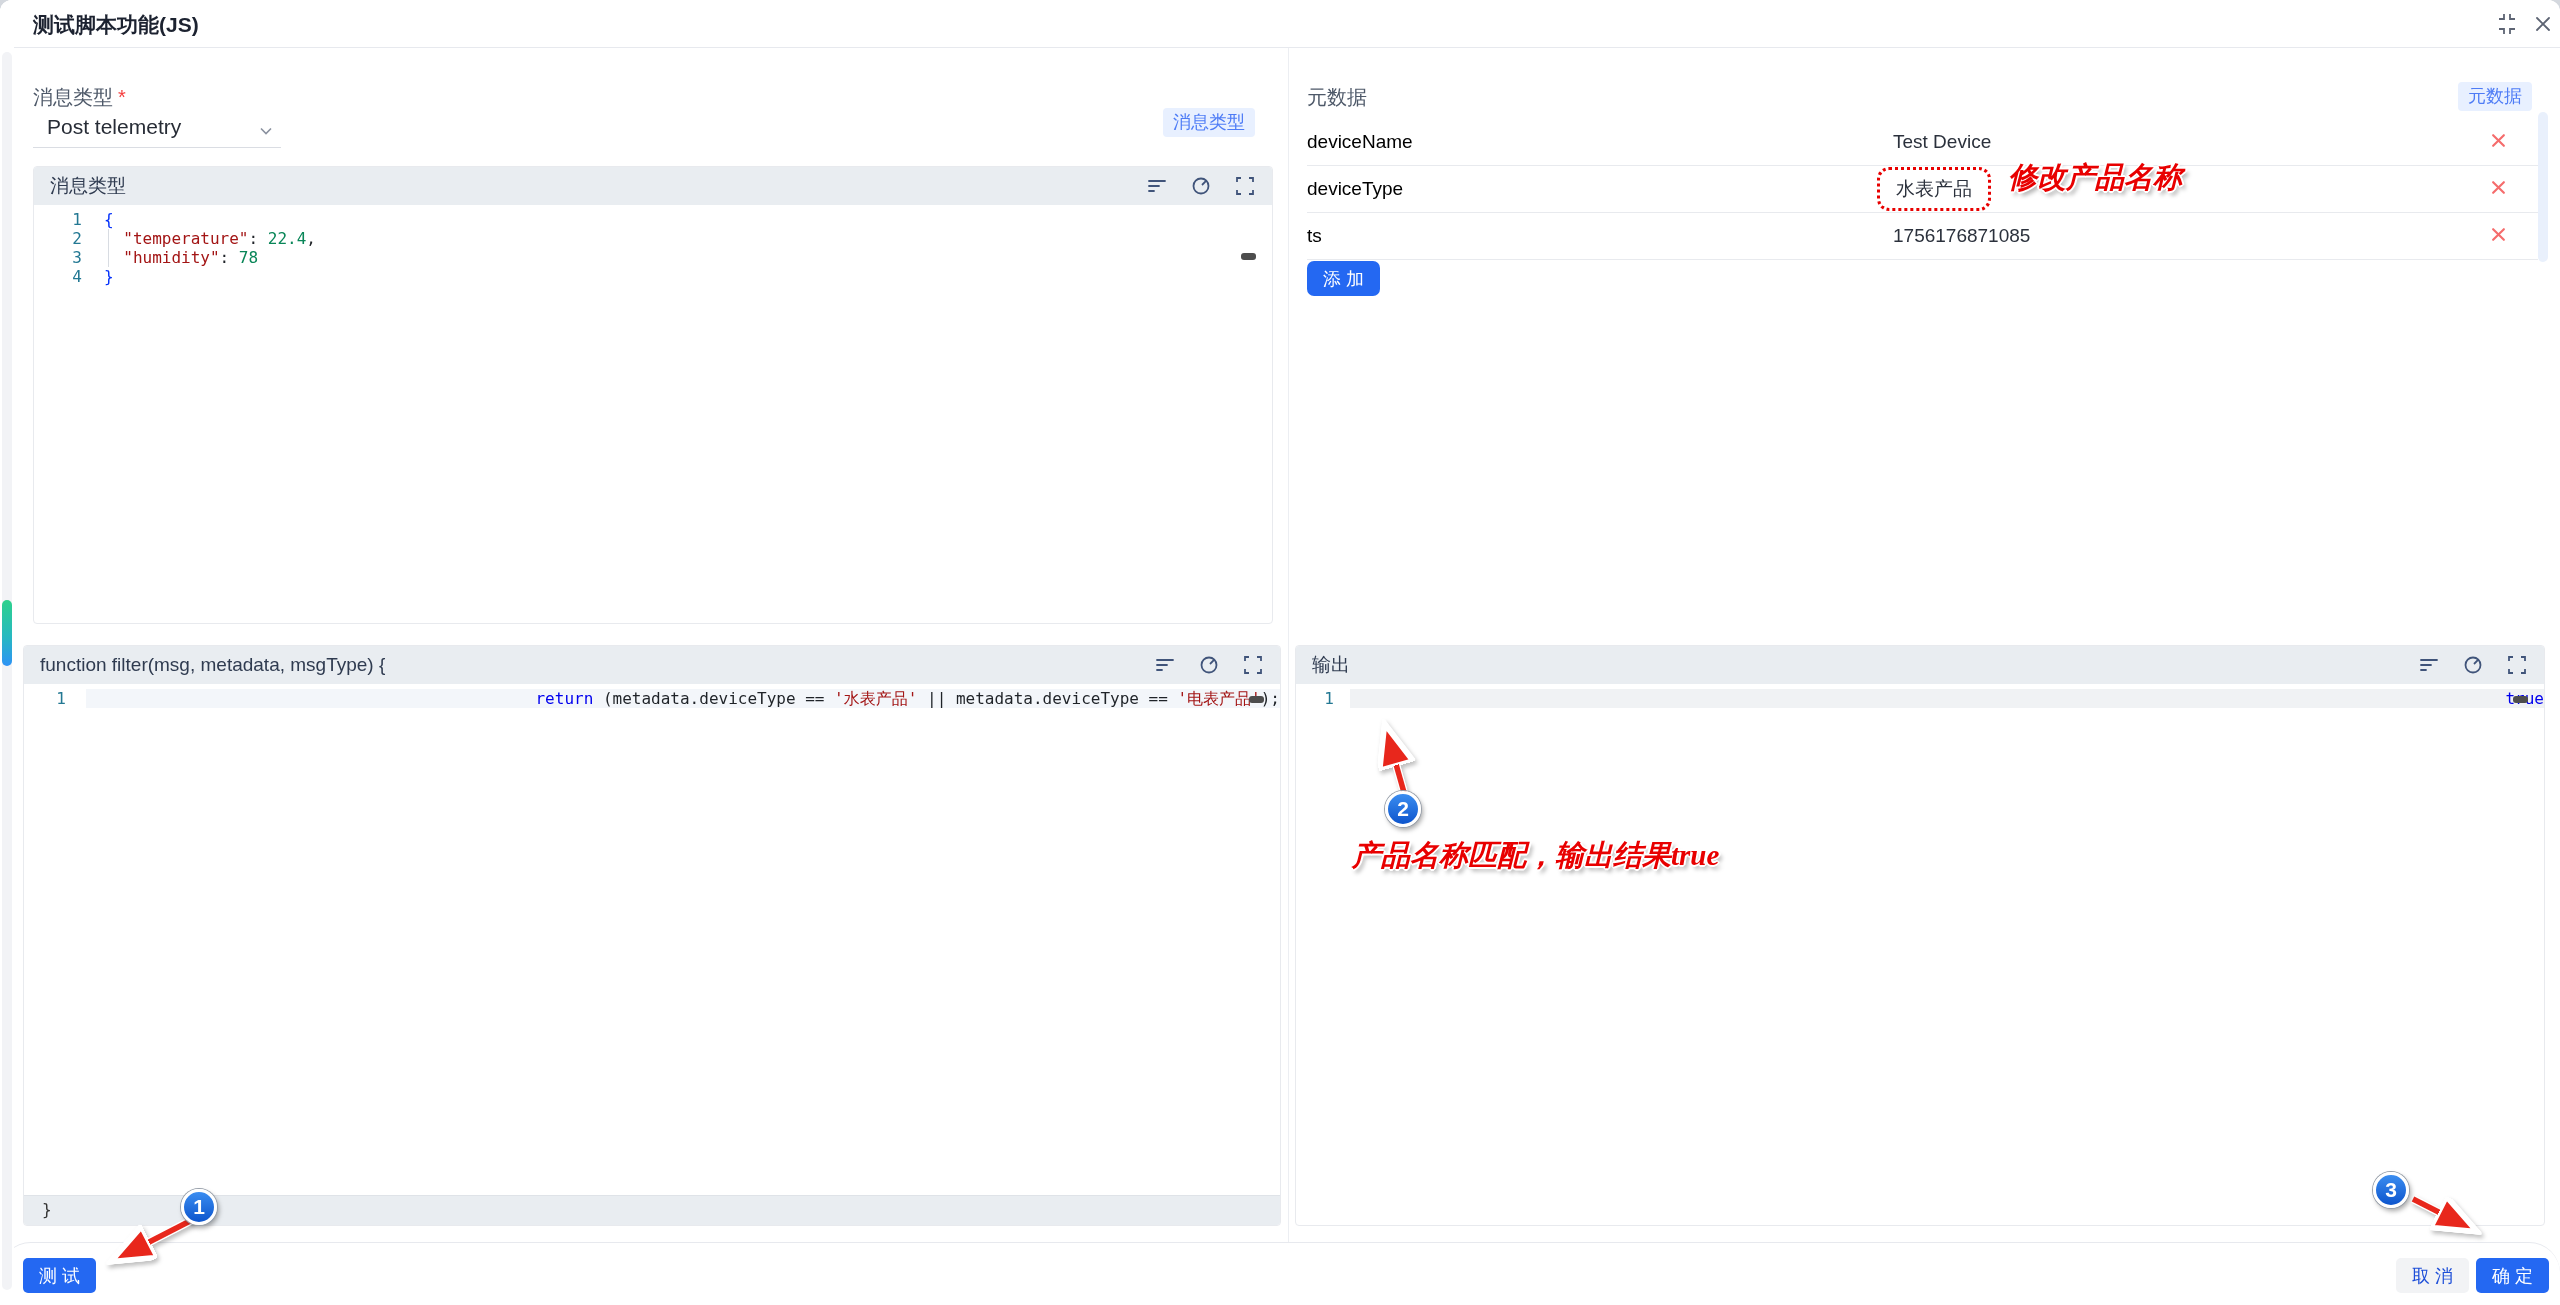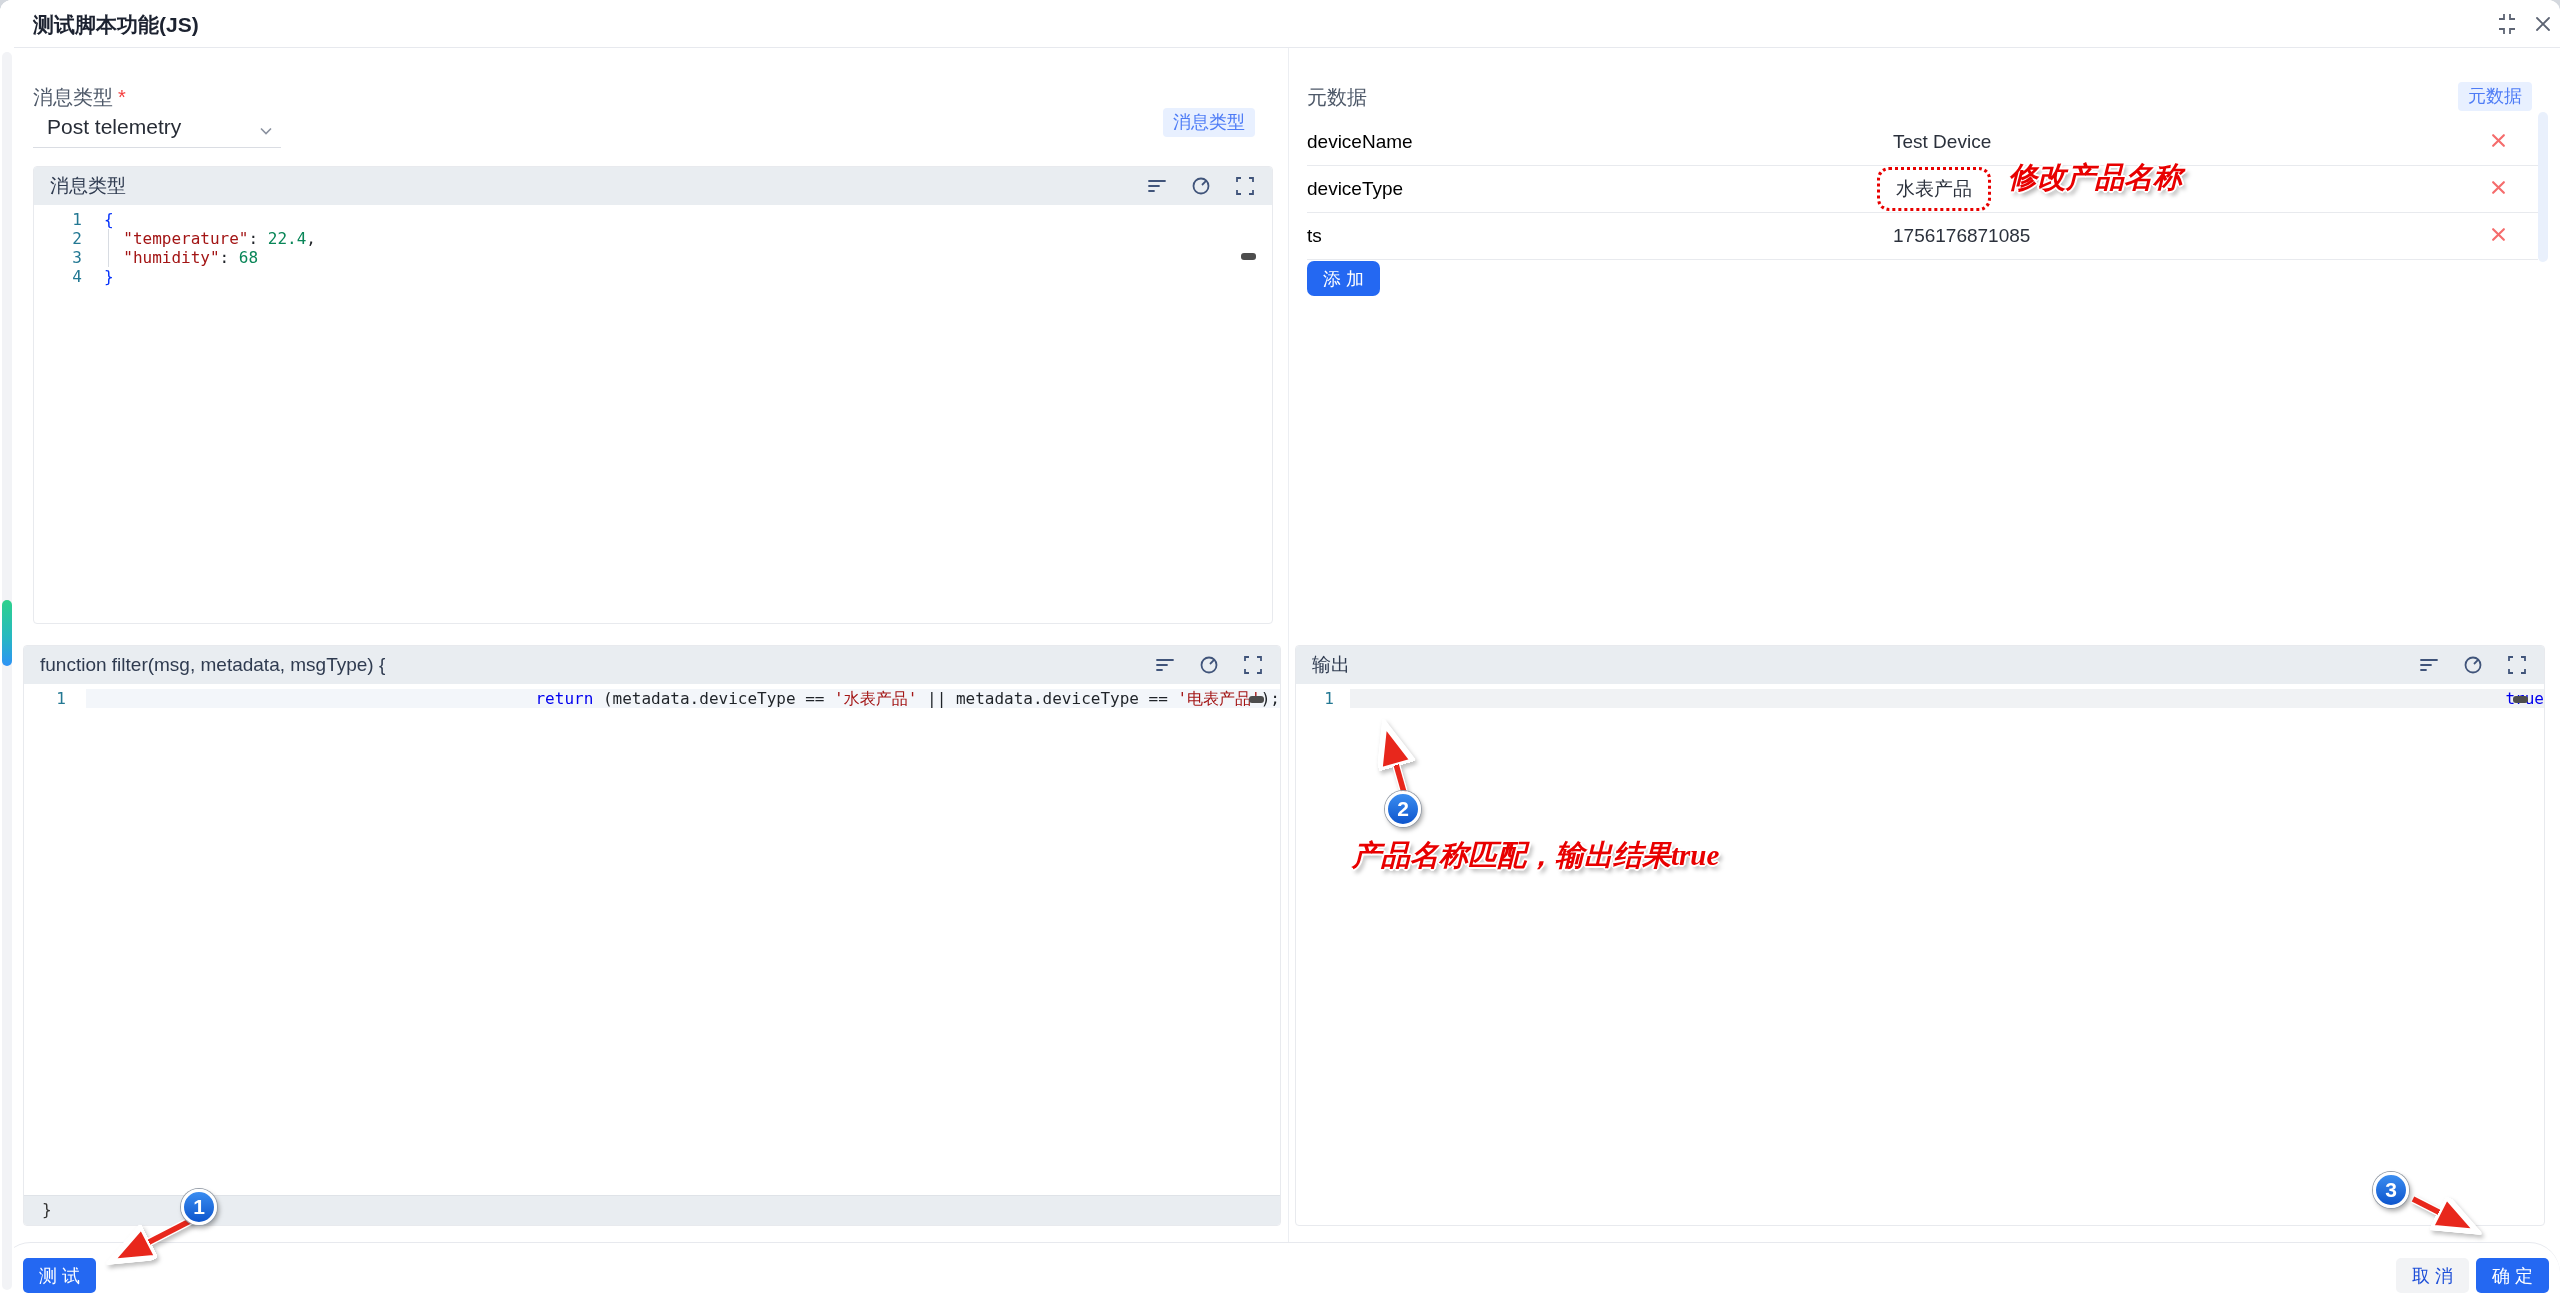--- a/index.html
+++ b/index.html
@@ -162,21 +162,21 @@
     <div class="cm-line">
           <span class="cm-gutter">1</span>
           <span class="cm-content"><span class="tok-brace">{</span></span>
         </div>
         <div class="cm-line">
           <span class="cm-gutter">2</span>
           <span class="cm-content"><span class="tok-plain">  </span><span class="tok-key">"temperature"</span><span class="tok-plain">: </span><span class="tok-num">22.4</span><span class="tok-plain">,</span></span>
         </div>
         <div class="cm-line">
           <span class="cm-gutter">3</span>
-          <span class="cm-content"><span class="tok-plain">  </span><span class="tok-key">"humidity"</span><span class="tok-plain">: </span><span class="tok-num">68</span></span>
+          <span class="cm-content"><span class="tok-plain">  </span><span class="tok-key">"humidity"</span><span class="tok-plain">: </span><span class="tok-num">78</span></span>
         </div>
         <div class="cm-line">
           <span class="cm-gutter">4</span>
           <span class="cm-content"><span class="tok-brace">}</span></span>
         </div>
       </div>
     <div class="scroll-dash" style="top:86px;"></div>
   </div>
 
   <div class="editor" id="script-editor">

